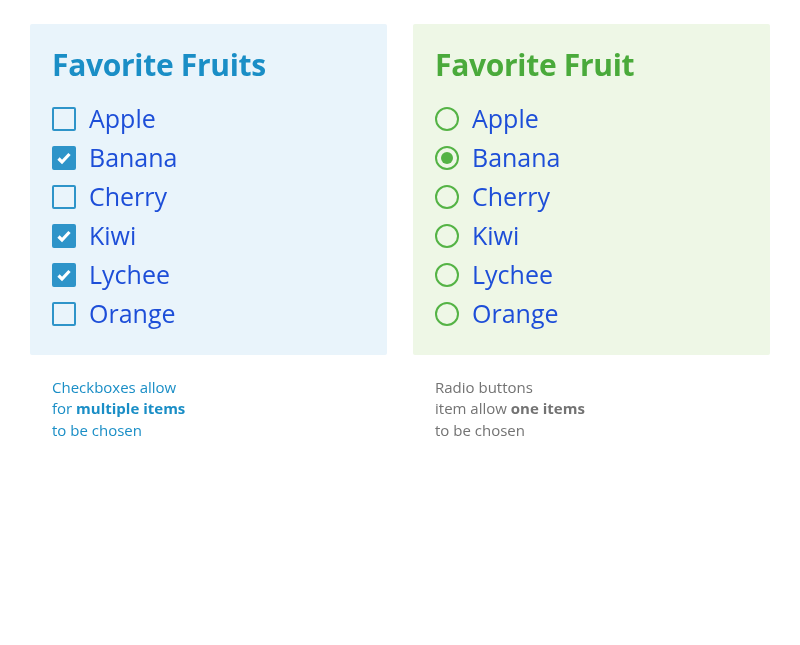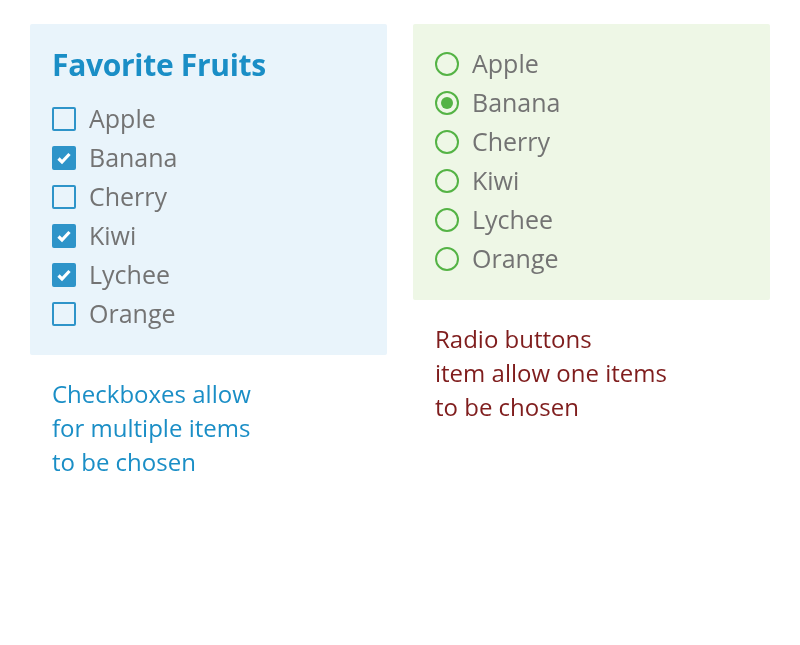--- a/index.html
+++ b/index.html
@@ -35,21 +35,21 @@
   .panel-green h2 { color: #4aaa3b; }
   ul.options {
     list-style: none;
     margin: 0; padding: 0;
   }
   ul.options li {
     display: flex;
     align-items: center;
     gap: 13px;
     font-size: 25px;
-    color: #737373;
+    color: #1d4ed8;
     padding: 7px 0;
     line-height: 1;
   }
   
   .checkbox {
     width: 24px; height: 24px;
     border: 2.5px solid #2e94c9;
     border-radius: 2px;
     display: inline-flex;
     align-items: center; justify-content: center;
@@ -73,29 +73,29 @@
   }
   .radio .dot {
     width: 12px; height: 12px;
     border-radius: 50%;
     background: #54b345;
     display: none;
   }
   .radio.checked .dot { display: block; }
   
   .caption {
-    font-size: 24px;
+    font-size: 15px;
     line-height: 1.42;
     margin-top: 22px;
     padding: 0 6px 0 22px;
     font-weight: 400;
   }
   .caption-blue  { color: #1a8ec6; }
-  .caption-green { color: #7f1d1d; }
-  .caption b { font-weight: 400; }
+  .caption-green { color: #737373; }
+  .caption b { font-weight: 700; }
 </style>
 </head>
 <body>
 
 <div class="wrap">
 
   <div class="col">
     <div class="panel panel-blue">
       <h2>Favorite Fruits</h2>
       <ul class="options">
@@ -145,20 +145,21 @@
     </div>
     <p class="caption caption-blue">
       <span>Checkboxes allow</span><br>
       <span>for </span><b>multiple items</b><br>
       <span>to be chosen</span>
     </p>
   </div>
 
   <div class="col">
     <div class="panel panel-green">
+      <h2>Favorite Fruit</h2>
       <ul class="options">
         <li>
           <span class="radio"></span>
           <span>Apple</span>
         </li>
         <li>
           <span class="radio checked">
               <span class="dot"></span>
             </span>
           <span>Banana</span>

